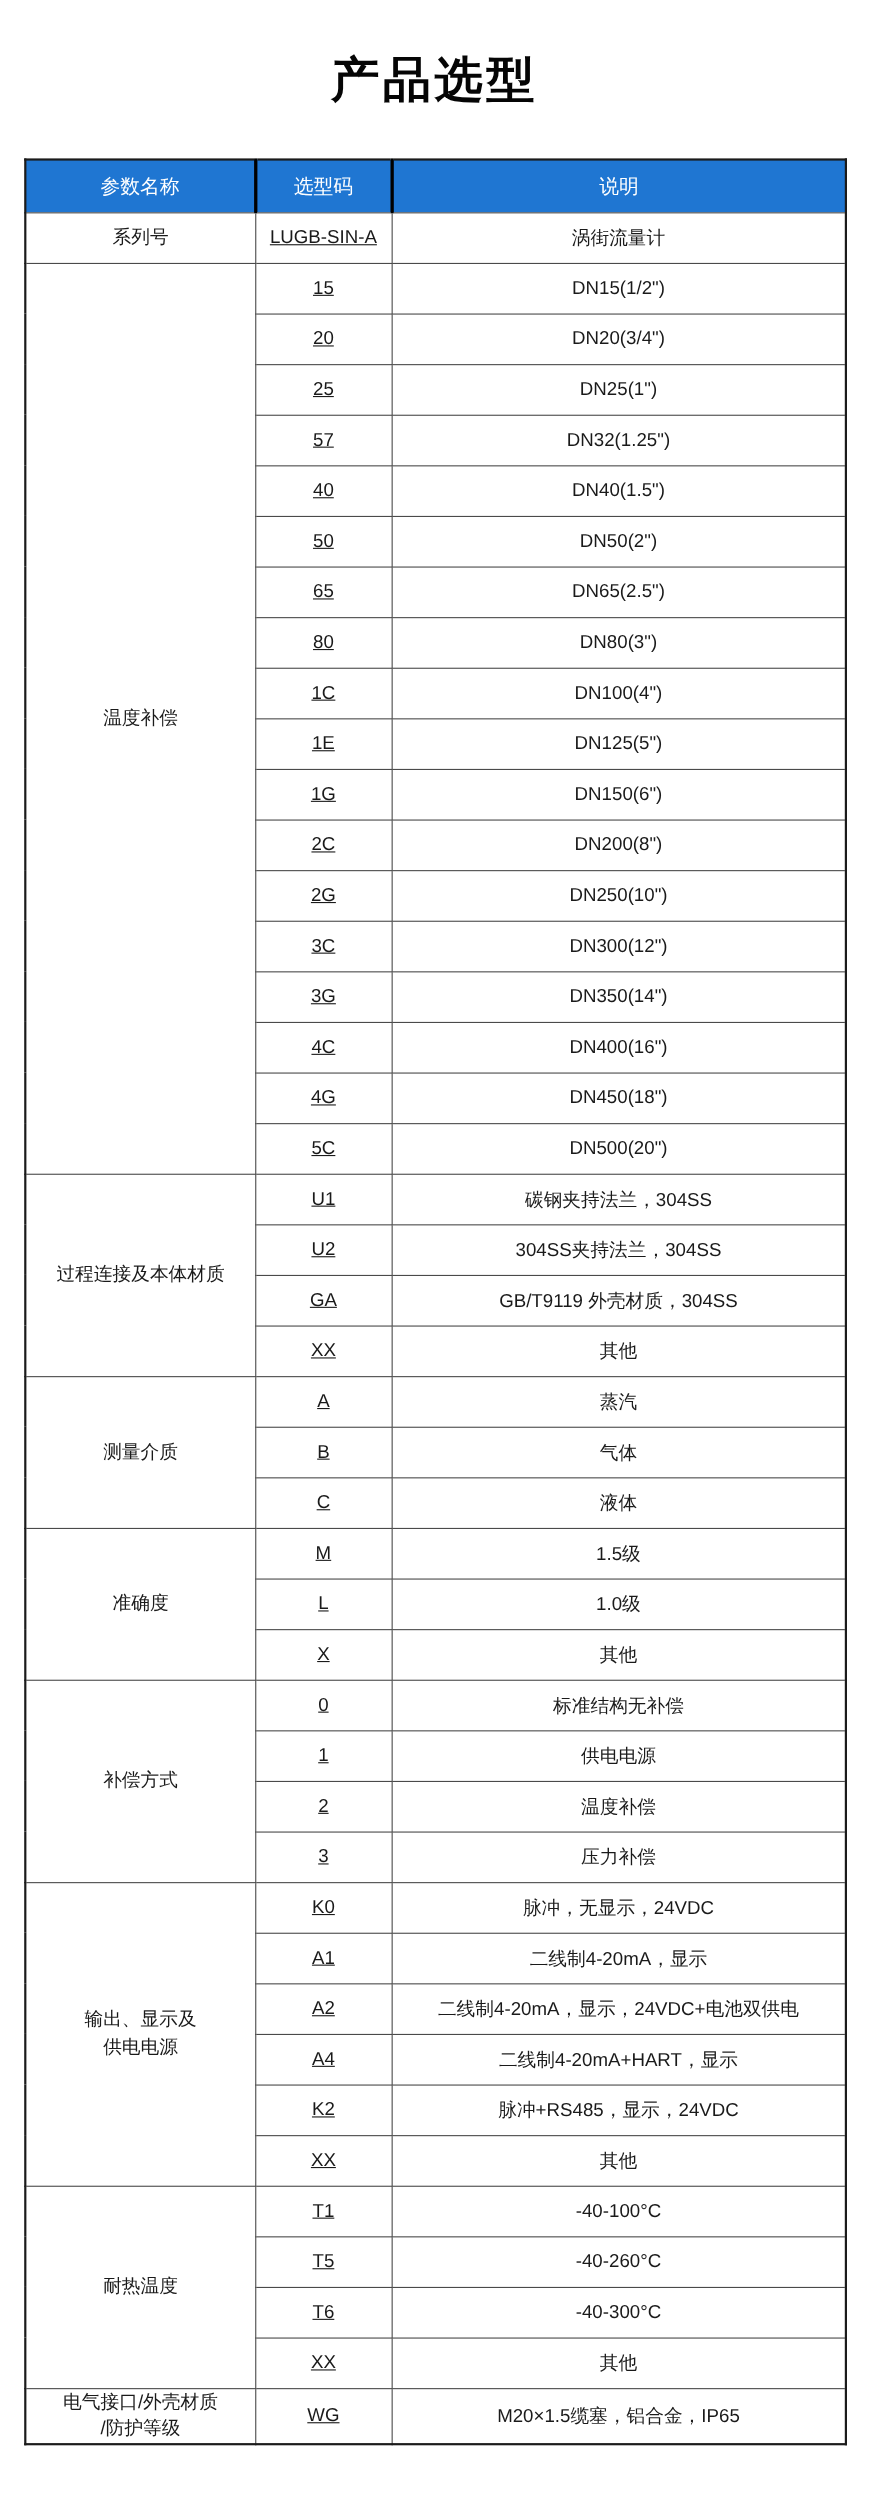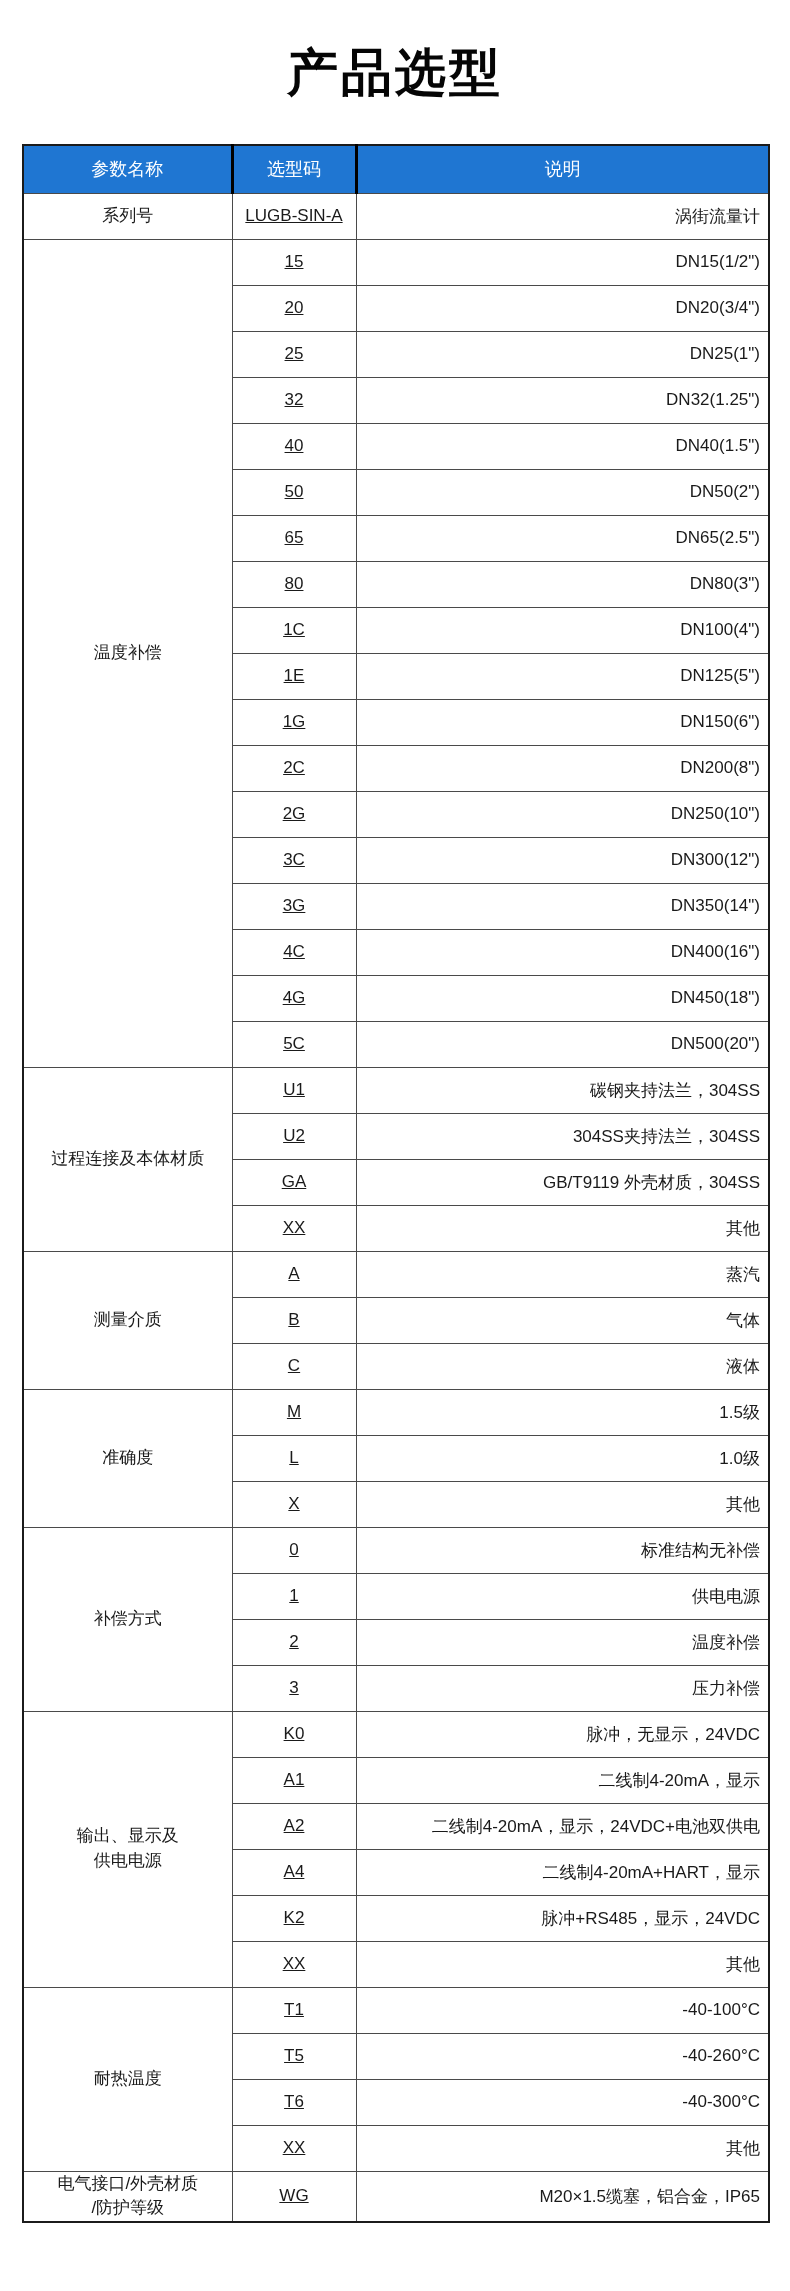--- a/index.html
+++ b/index.html
@@ -5,21 +5,21 @@
   :root { --accent:#1F76D2; --inner-border:#4a4a4a; --outer-border:#1b1b1b; --text:#1a1a1a; }
   * { box-sizing: border-box; }
   html, body { margin:0; padding:0; }
   body {
     width:790px; height:2291px; background:#ffffff;
     font-family:"Liberation Sans","DejaVu Sans",sans-serif;
     color:var(--text);
   }
   .page-title {
     margin:0 0 40px 0; padding-top:42px; height:104px;
-    text-align:center; font-size:51px; line-height:62px;
+    text-align:center; font-size:44px; line-height:62px;
     font-weight:900; letter-spacing:3px; color:#050505;
   }
   table.selection {
     border-collapse:collapse; table-layout:fixed;
     margin-left:22px; width:746px;
     border:2px solid var(--outer-border);
   }
   col.c1 { width:209px; }
   col.c2 { width:124px; }
   col.c3 { width:413px; }
@@ -31,21 +31,21 @@
   th + th { border-left:3px solid #000000; }
   thead tr { border-bottom:1px solid var(--inner-border); }
   td {
     border:1px solid var(--inner-border);
     height:46px; padding:0 8px;
     text-align:center; vertical-align:middle;
     font-size:17px; color:var(--text);
   }
   td.param { white-space:pre-line; line-height:1.45; }
   td.code  { font-size:17px;text-decoration:underline; }
-  td.desc  { font-size:17px;text-align:right; }
+  td.desc  { font-size:17px; }
 </style>
 </head>
 <body>
 
 <h1 class="page-title">产品选型</h1>
 
 <table class="selection">
   <colgroup>
     <col class="c1">
       <col class="c2">
@@ -71,21 +71,21 @@
       </tr>
       <tr>
         <td class="code">20</td>
         <td class="desc">DN20(3/4")</td>
       </tr>
       <tr>
         <td class="code">25</td>
         <td class="desc">DN25(1")</td>
       </tr>
       <tr>
-        <td class="code">32</td>
+        <td class="code">57</td>
         <td class="desc">DN32(1.25")</td>
       </tr>
       <tr>
         <td class="code">40</td>
         <td class="desc">DN40(1.5")</td>
       </tr>
       <tr>
         <td class="code">50</td>
         <td class="desc">DN50(2")</td>
       </tr>

